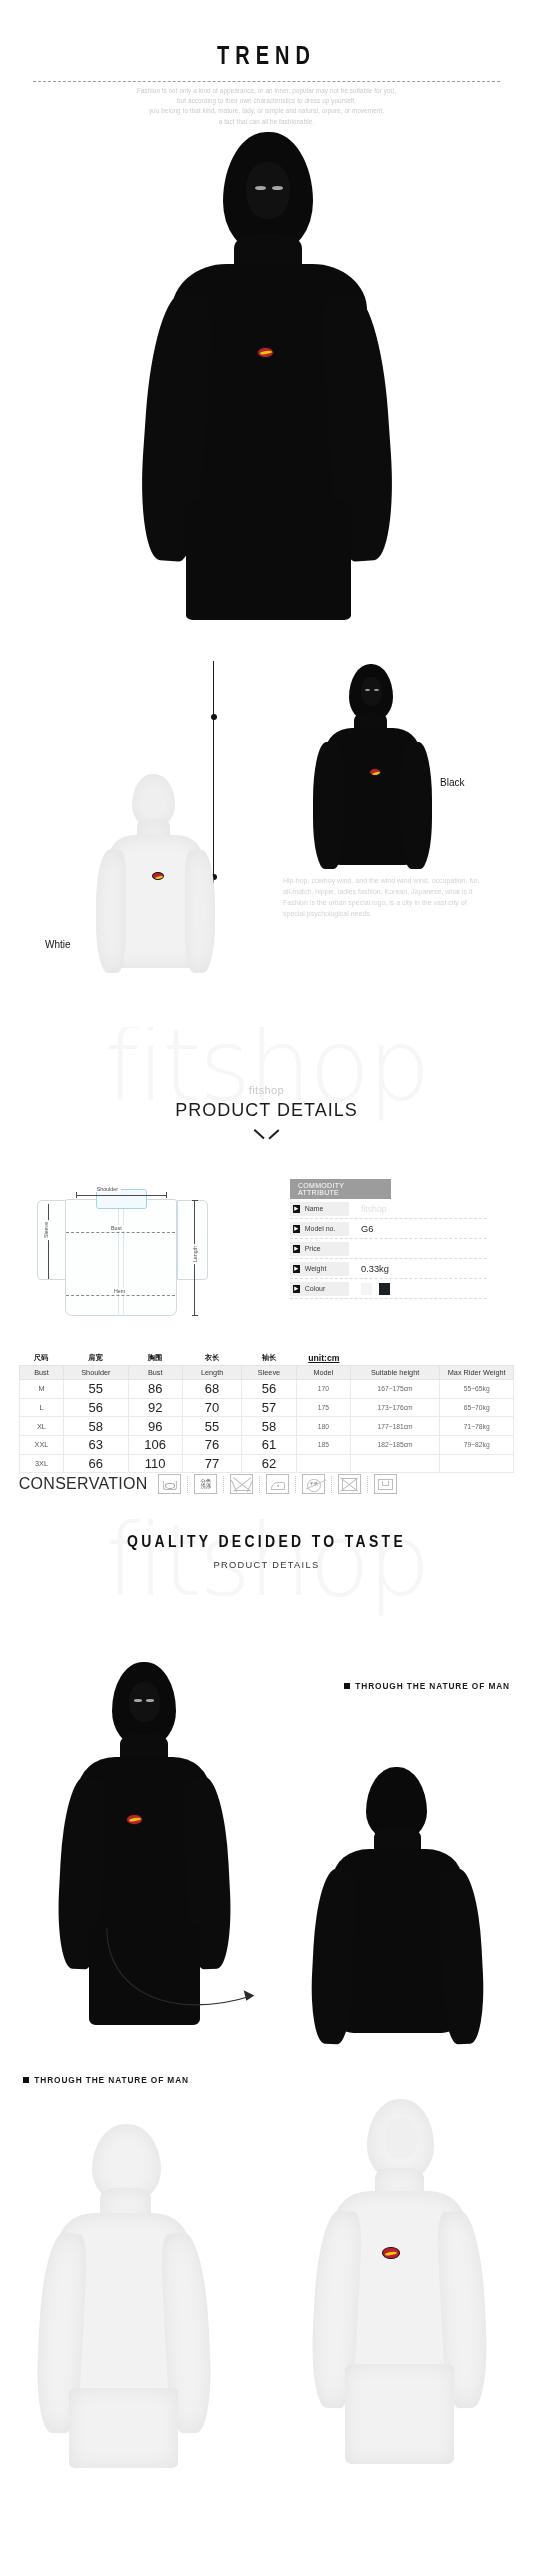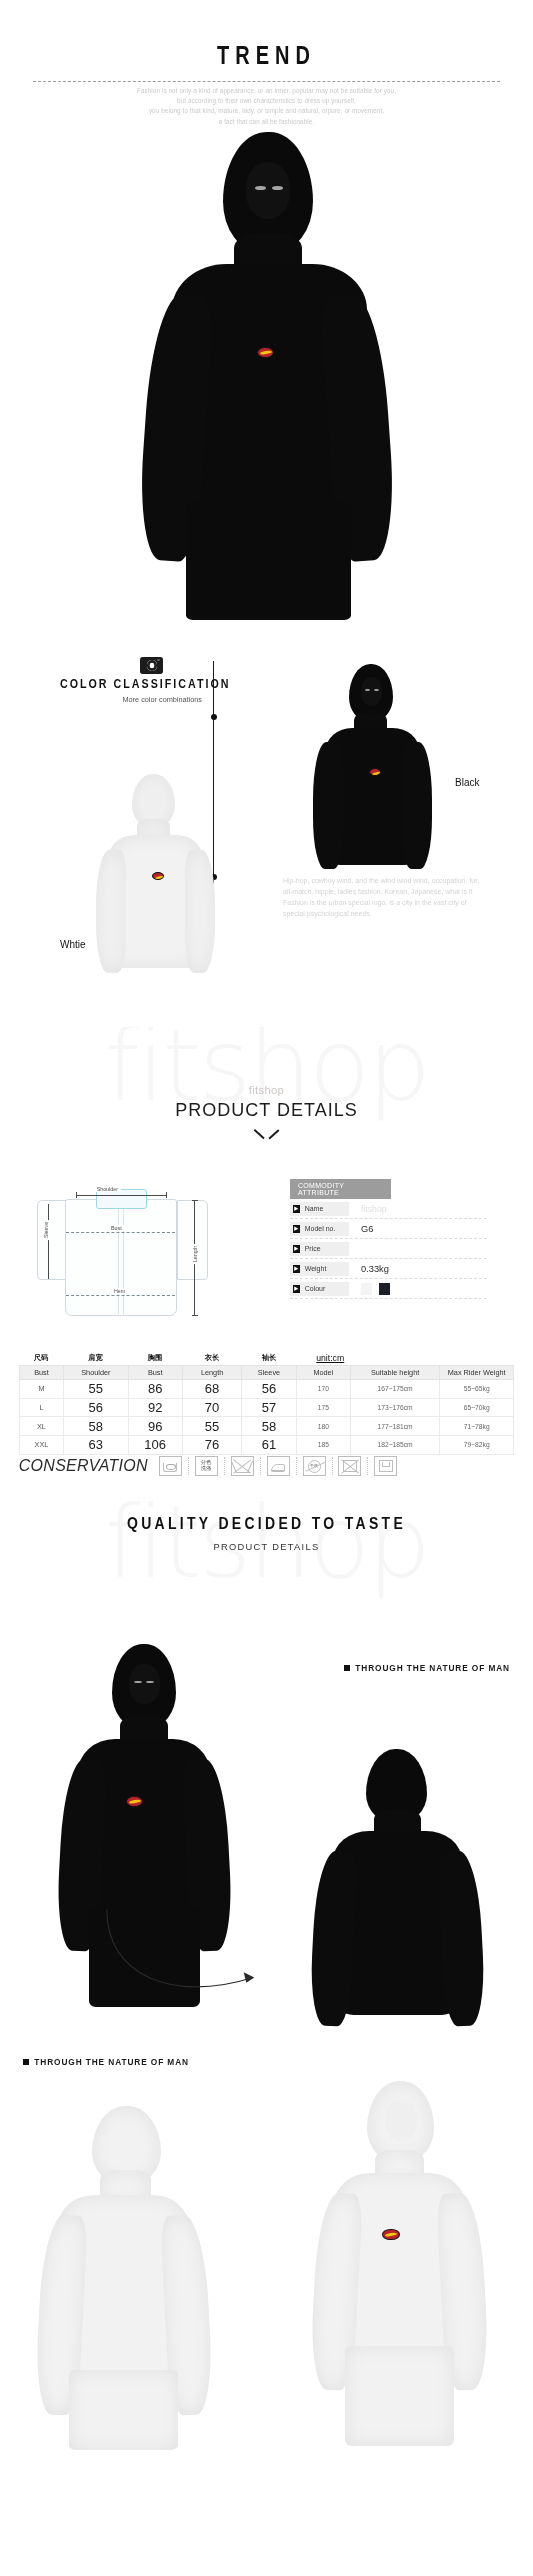--- a/index.html
+++ b/index.html
@@ -134,21 +134,21 @@
   }
   .cc-divider {
     position: absolute; left: 213px; top: 6.7px;
     width: 0.7px; height: 273px; background: #1a1a1a;
   }
   .cc-dot {
     position: absolute; left: 211px; width: 6px; height: 6px;
     border-radius: 50%; background: #111;
   }
   .cc-label {
-    position: absolute; font-size: 10px; color: #111; font-weight: 500; margin-left: 15px;
+    position: absolute; font-size: 10px; color: #111; font-weight: 500;
   }
   .cc-desc {
     position: absolute; left: 283px; top: 222px; width: 197px;
     font-size: 7px; line-height: 1.55; color: #d3d3d3;
   }
 
   
   .wm-section { position: relative; width: 533px; overflow: hidden; }
   .watermark {
     position: absolute; left: 0; right: 0; text-align: center;
@@ -247,22 +247,22 @@
   .sw.black-sw { background: #1b1f27; }
 
   
   .size-wrap { position: relative; width: 533px; padding: 0 18.7px; }
   .cn-row {
     display: flex; font-size: 7.3px; color: #111; font-weight: bold;
     padding-bottom: 2px; align-items: flex-end;
   }
   .cn-row div { text-align: center; }
   .unit-label {
-    font-size: 8.7px; font-weight: normal; color: #111;
-    text-decoration: underline; margin-left: 20px; white-space: nowrap;
+    font-size: 8.7px; font-weight: bold; color: #111;
+    text-decoration: underline; margin-left: 12px; white-space: nowrap;
   }
   table.size {
     width: 100%; border-collapse: collapse; font-size: 7.3px;
   }
   table.size th {
     background: #efefef; color: #333; font-weight: normal;
     padding: 2px 0; border: 0.7px solid #e3e3e3; font-size: 7.3px;
   }
   table.size td {
     text-align: center; padding: 1.3px 0; border: 0.7px solid #eaeaea;
@@ -271,21 +271,20 @@
   table.size td.sz { font-size: 7.3px; color: #555; }
   table.size td.small { font-size: 6.7px; color: #666; }
 
   
   .cons-wrap {
     display: flex; align-items: center; padding: 1.3px 18.7px 0; gap: 0;
   }
   .cons-title {
     font-size: 16px; letter-spacing: 0.3px; color: #2a2a2a; margin-right: 8px;
     white-space: nowrap;
-    font-style: italic;
   }
   .cons-icons { display: flex; align-items: center; }
   .care-ic {
     width: 23px; height: 20px; border: 0.8px solid #bdbdbd;
     position: relative; margin: 0 2.7px;
   }
   .care-sep {
     width: 0; height: 17.3px; border-left: 1.3px dotted #c7c7c7; margin: 0 3.3px;
   }
   .care-ic .cn {
@@ -334,25 +333,20 @@
         <div class="m-torso" style="left:79px;top:137px;width:195px;height:287px"></div>
         <div class="m-arm-l" style="left:52px;top:167px;width:61px;height:267px;border-radius:45% 20% 30% 40%;transform:rotate(4deg)"></div>
         <div class="m-arm-r" style="left:235px;top:167px;width:61px;height:267px;border-radius:20% 45% 40% 30%;transform:rotate(-4deg)"></div>
         <div class="m-torso" style="left:93px;top:373px;width:165px;height:120px;border-radius:8% 8% 4% 4%"></div>
         <div class="logo-badge" style="left:164px;top:220px"></div>
       </div>
     </div>
   </div>
 
   <div class="cc-wrap">
-    <div class="cc-head">
-      <div class="camera-icon"></div>
-      <div class="cc-title">COLOR CLASSIFICATION</div>
-      <div class="cc-sub">More color combinations</div>
-    </div>
 
     <div class="cc-divider"></div>
     <div class="cc-dot" style="top:60px"></div>
     <div class="cc-dot" style="top:220px"></div>
 
     <div class="model" style="position:absolute;left:297px;top:6.7px;width:153px;height:220px">
       <div class="m-hood" style="left:52px;top:2.7px;width:44px;height:57px"></div>
       <div class="m-face" style="left:64px;top:16px;width:21.3px;height:29px"></div>
       <div class="m-eye" style="left:68px;top:28px;width:5.3px;height:2px"></div>
       <div class="m-eye" style="left:77px;top:28px;width:5.3px;height:2px"></div>
@@ -518,20 +512,30 @@
         <tr>
           <td class="sz">XXL</td>
           <td>63</td>
           <td>106</td>
           <td>76</td>
           <td>61</td>
           <td class="small">185</td>
           <td class="small">182~185cm</td>
           <td class="small">79~82kg</td>
         </tr>
+        <tr>
+          <td class="sz">3XL</td>
+          <td>66</td>
+          <td>110</td>
+          <td>77</td>
+          <td>62</td>
+          <td class="small"></td>
+          <td class="small"></td>
+          <td class="small"></td>
+        </tr>
       </tbody>
     </table>
   </div>
 
   <div class="cons-wrap">
     <div class="cons-title">CONSERVATION</div>
     <div class="cons-icons">
       <div class="care-ic">
         <div style="position:absolute;left:3.3px;top:6px;right:3.3px;bottom:3.3px;border:0.8px solid #bdbdbd;border-top:none;border-radius:0 0 2.7px 2.7px"></div>
         <div style="position:absolute;left:6px;top:7.3px;width:10px;height:6px;border:0.8px solid #a9a9a9;border-radius:40% 40% 50% 50%"></div>

